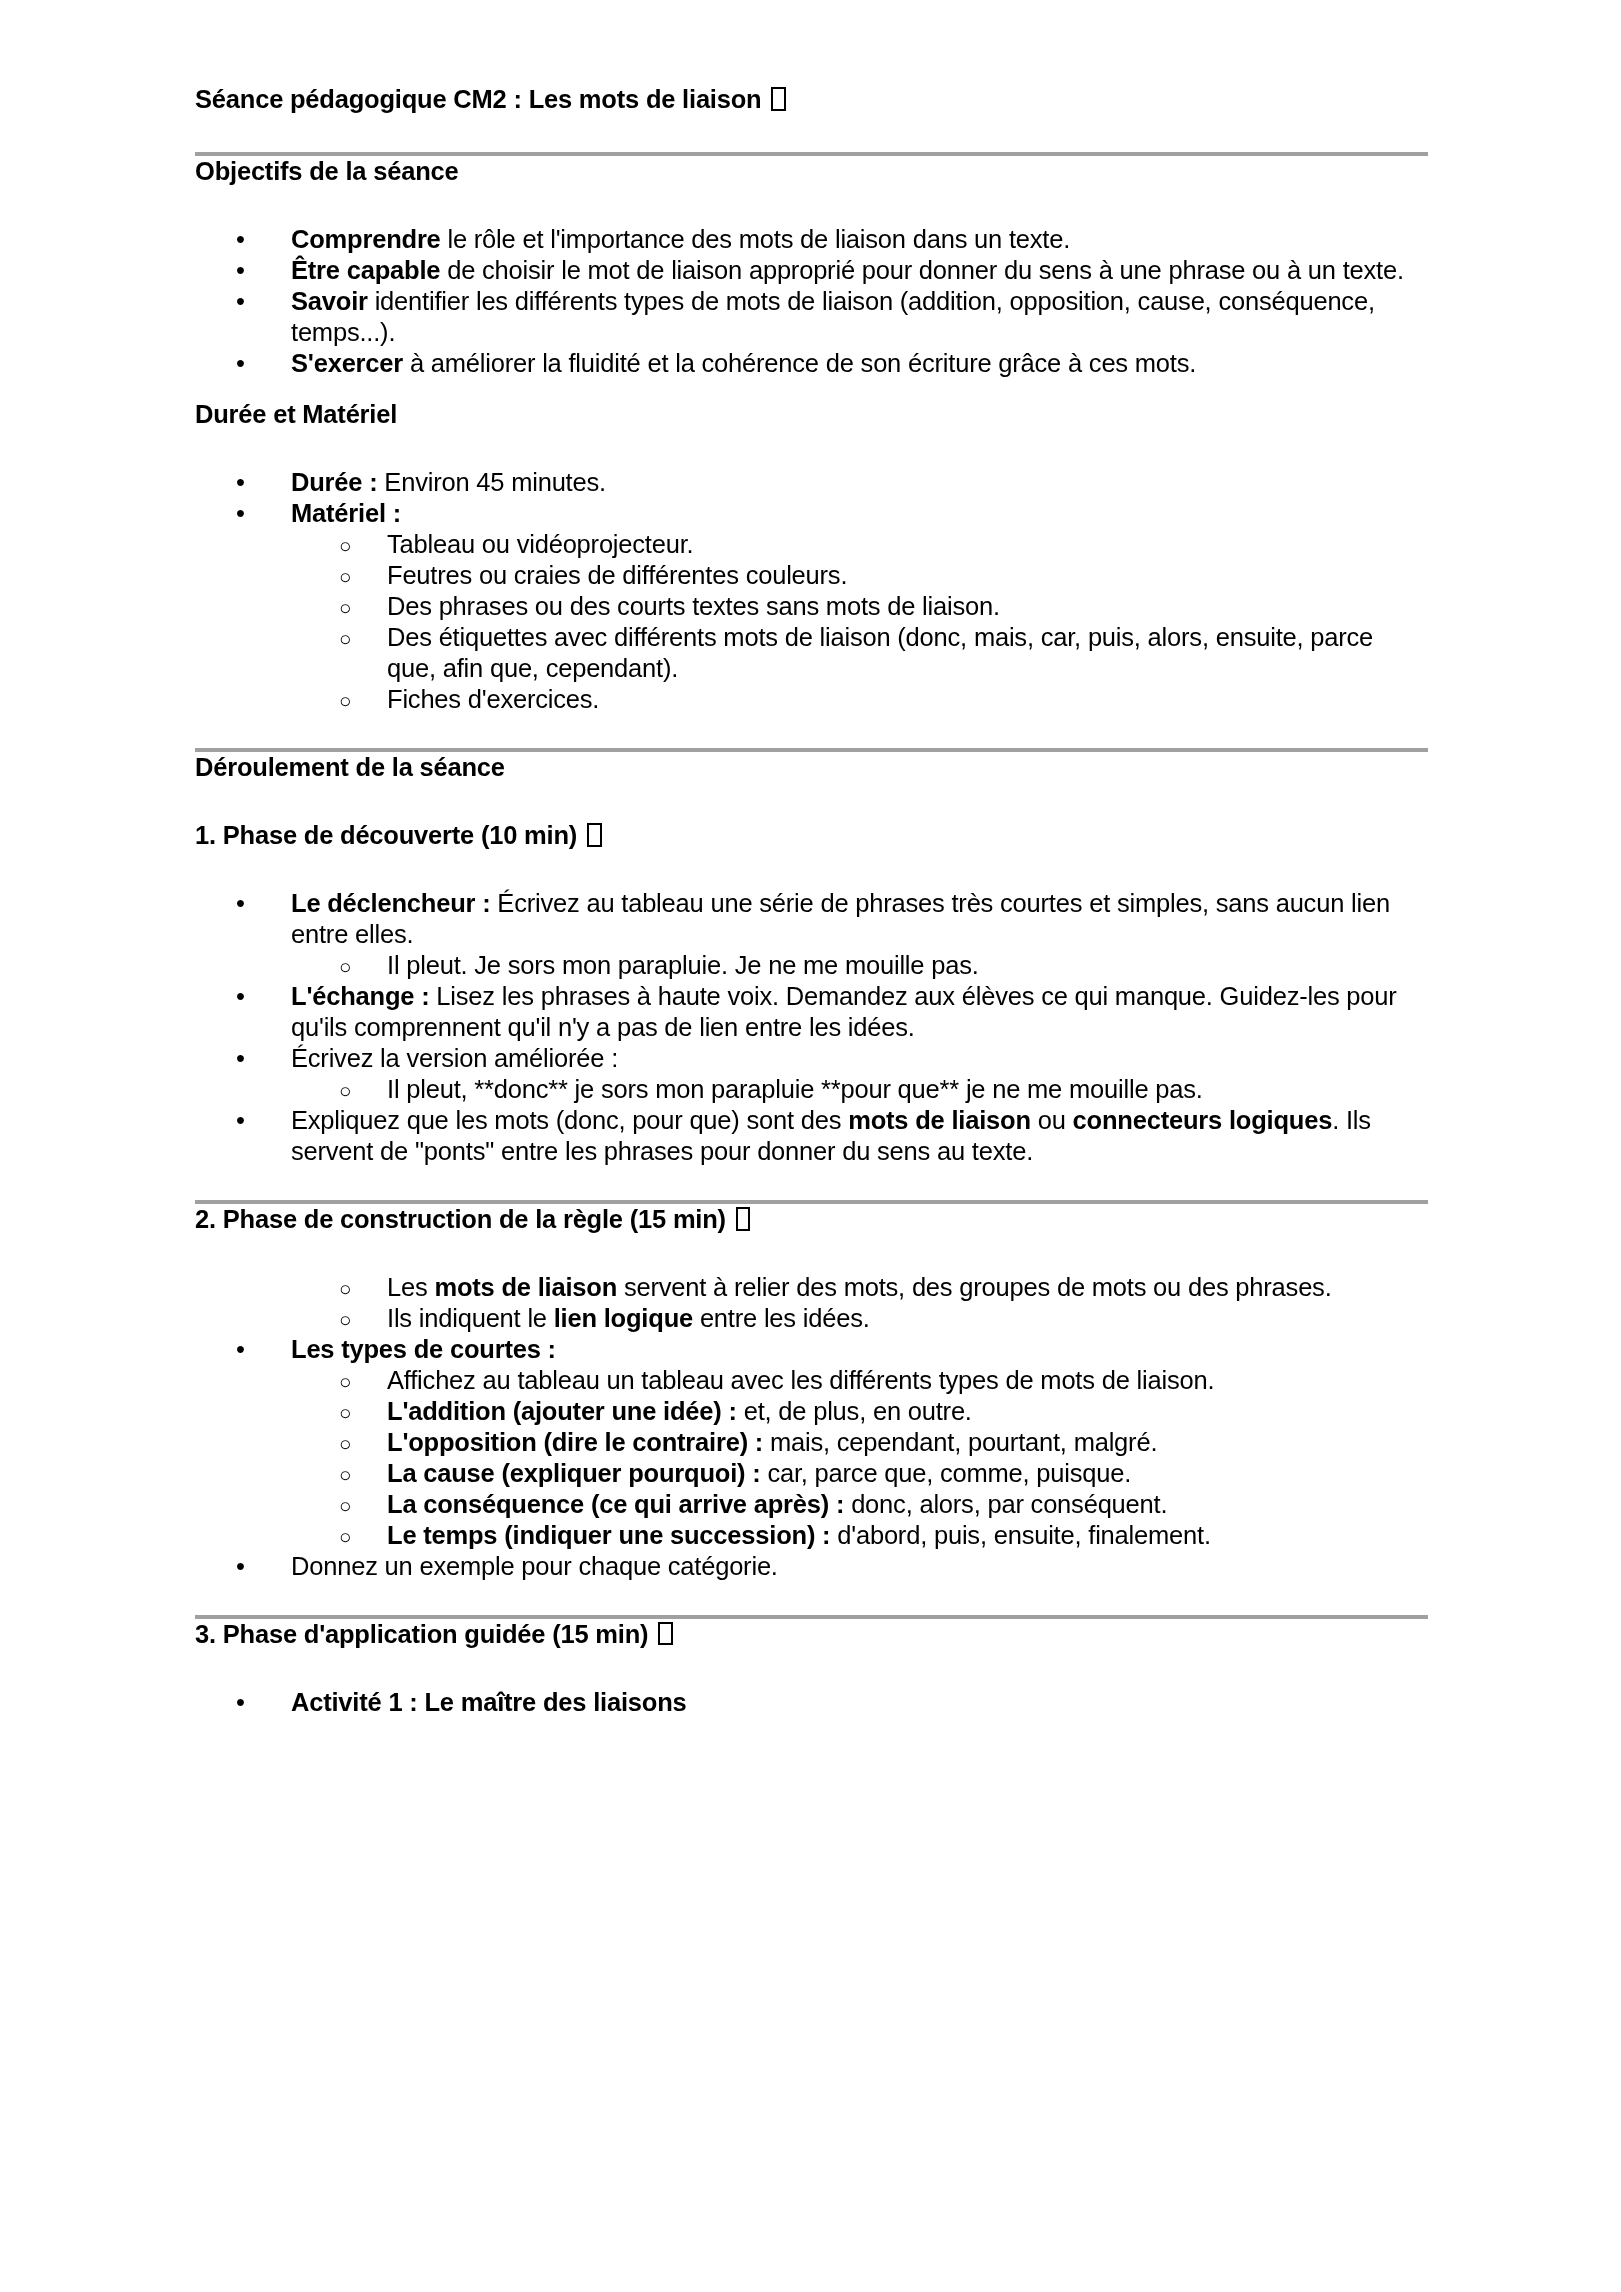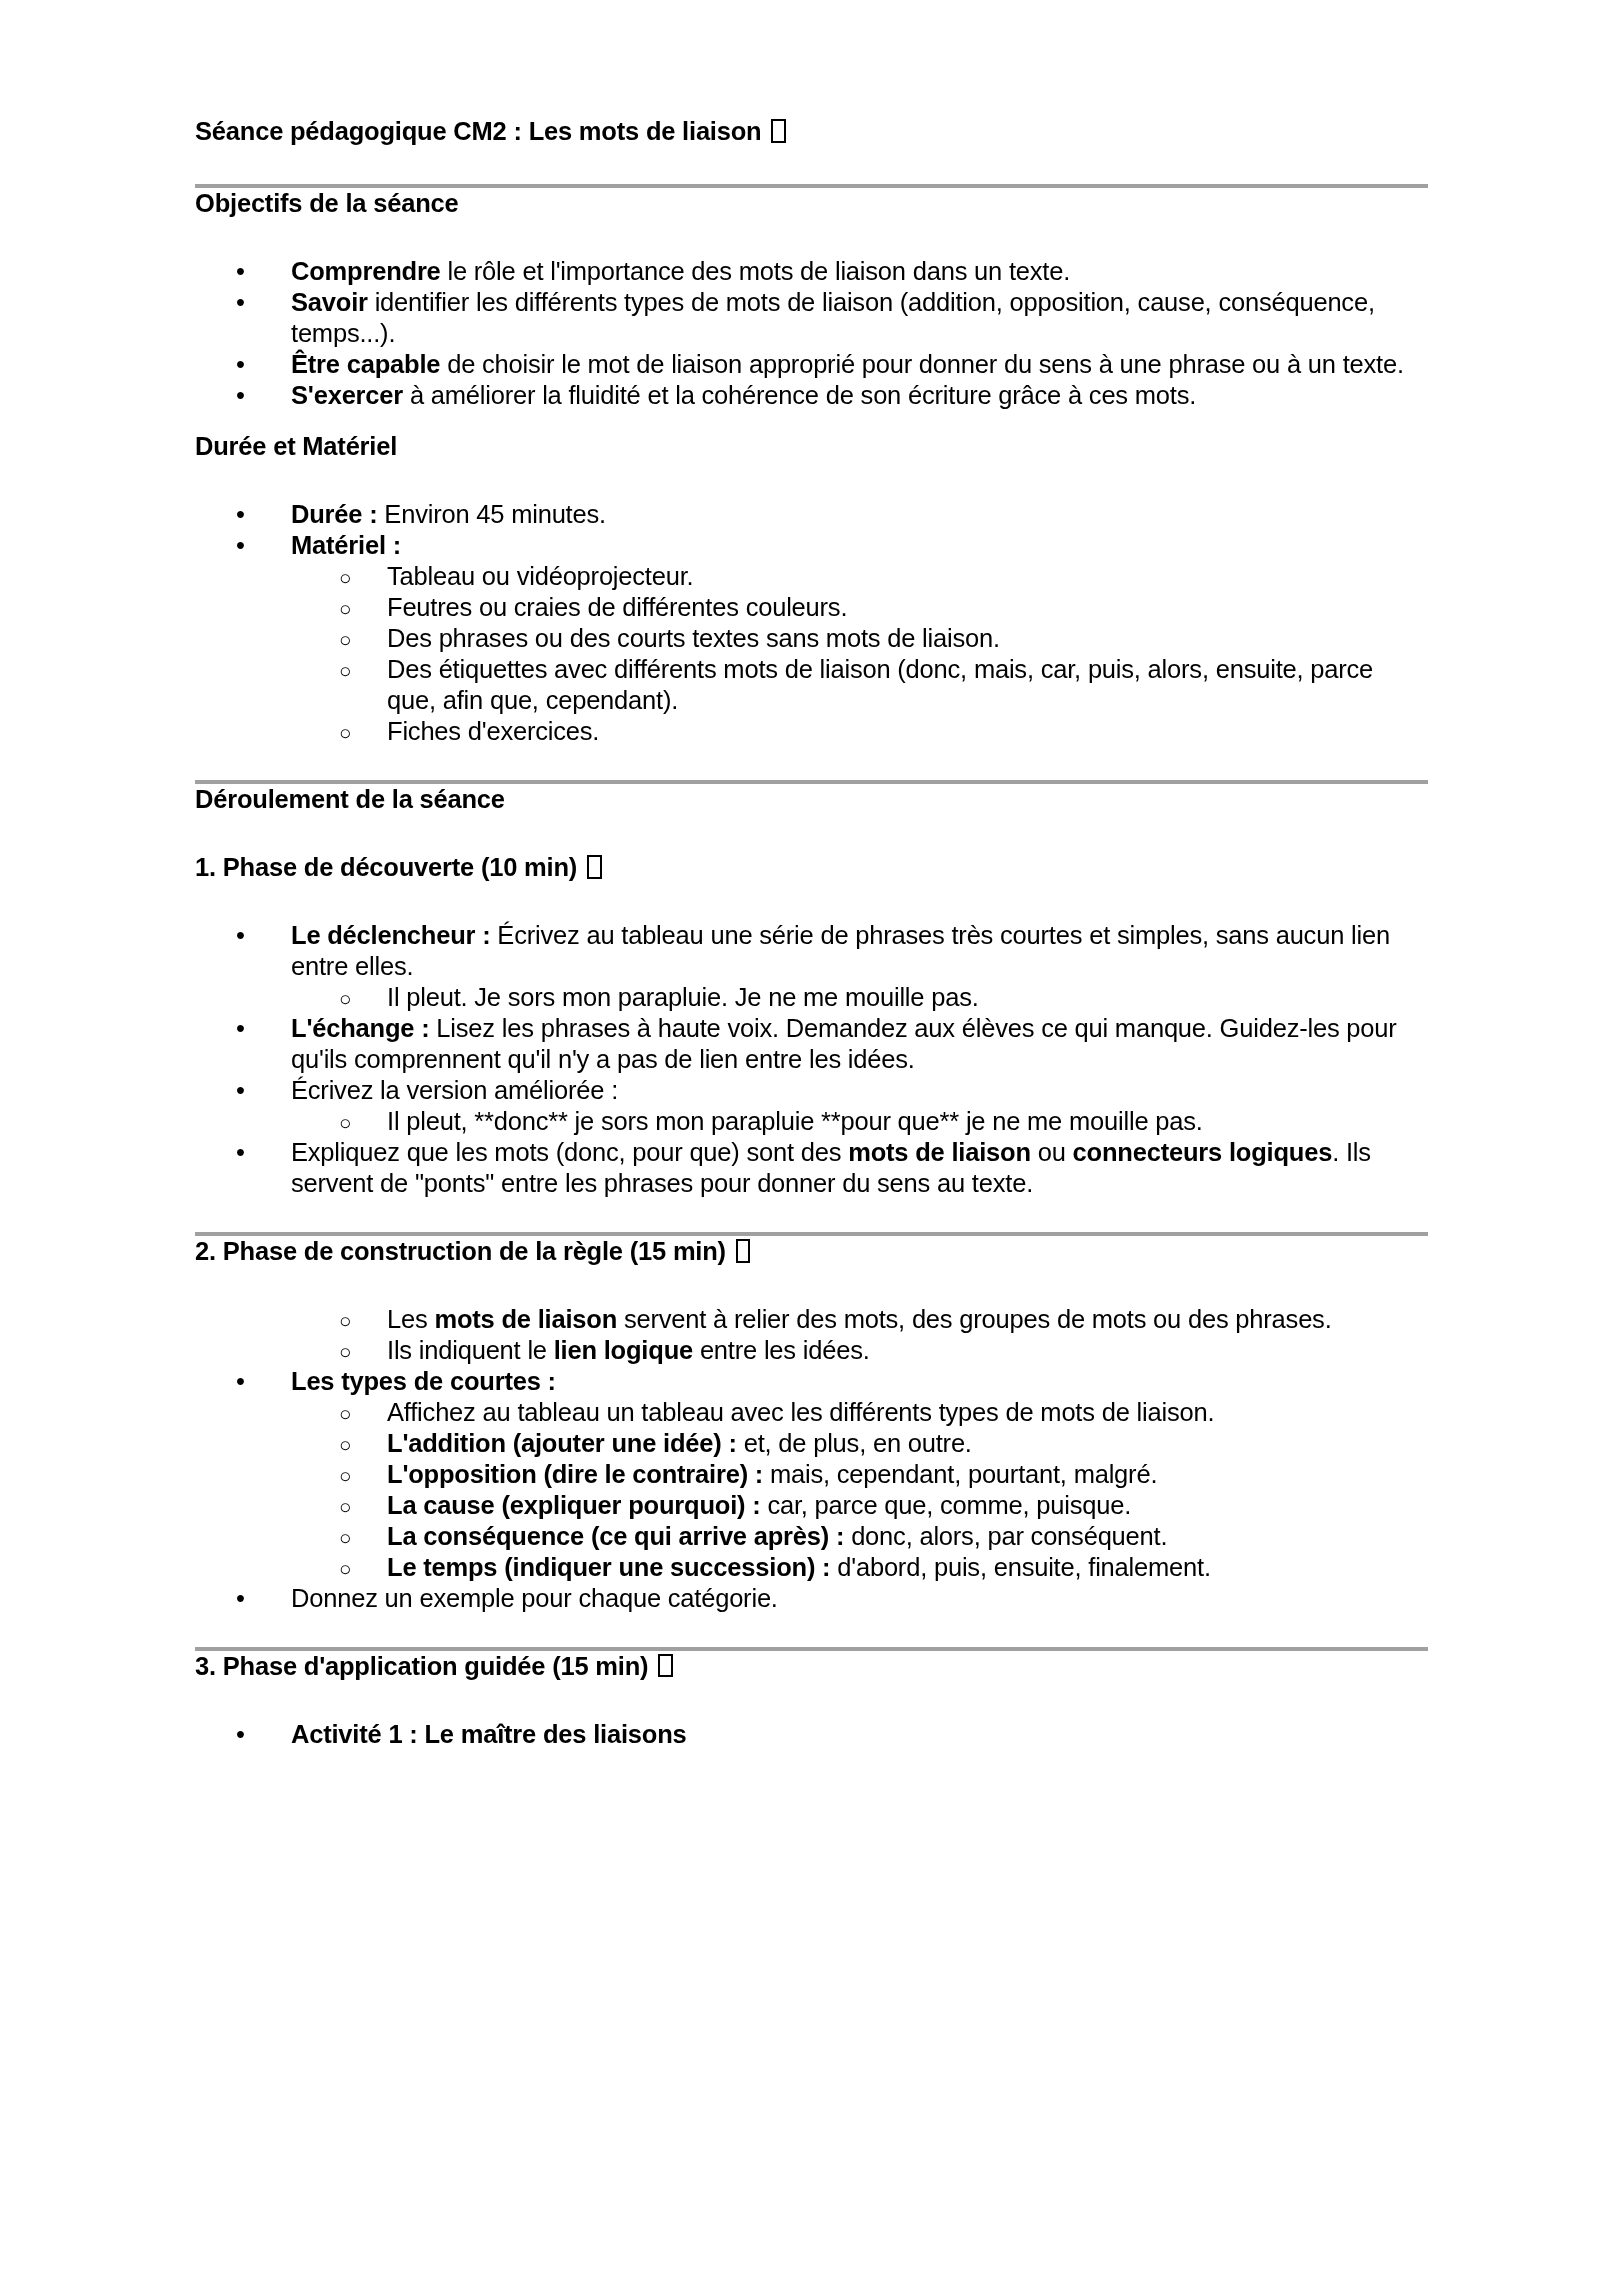--- a/index.html
+++ b/index.html
@@ -1,21 +1,21 @@
 <!DOCTYPE html>
 <html lang="fr"><head>
 <meta charset="utf-8">
 <style>
   html,body{margin:0;padding:0;background:#ffffff;}
   .page{
     position:relative;
     width:1621px;
     height:2147px;
     box-sizing:border-box;
-    padding:116px 193px 0 195px;
+    padding:84px 193px 0 195px;
     background:#ffffff;
     color:#000000;
     font-family:"Liberation Sans", sans-serif;
     font-size:25.5px;
     line-height:31px;
     letter-spacing:-0.2px;
     overflow:hidden;
   }
   .b{font-weight:700;}
   .b-title{font-weight:700;}
@@ -54,22 +54,22 @@
 </head>
 <body>
 
 <div class="page" style="background: rgb(255, 255, 255); color: rgb(0, 0, 0);">
   <div id="doc">
       <div class="b-title"><span class="b">Séance pédagogique CM2 : Les mots de liaison </span><span class="tofu"></span></div>
       <div class="b-hr" style="background: rgb(160, 160, 160);"></div>
       <div class="b-heading"><span class="b">Objectifs de la séance</span></div>
       <div class="b-list">
         <div class="li lvl1"><span class="b">Comprendre</span><span> le rôle et l'importance des mots de liaison dans un texte.</span></div>
+        <div class="li lvl1"><span class="b">Être capable</span><span> de choisir le mot de liaison approprié pour donner du sens à une phrase ou à un texte.</span></div>
         <div class="li lvl1"><span class="b">Savoir</span><span> identifier les différents types de mots de liaison (addition, opposition, cause, conséquence, temps...).</span></div>
-        <div class="li lvl1"><span class="b">Être capable</span><span> de choisir le mot de liaison approprié pour donner du sens à une phrase ou à un texte.</span></div>
         <div class="li lvl1"><span class="b">S'exercer</span><span> à améliorer la fluidité et la cohérence de son écriture grâce à ces mots.</span></div>
       </div>
       <div class="b-heading"><span class="b">Durée et Matériel</span></div>
       <div class="b-list">
         <div class="li lvl1"><span class="b">Durée :</span><span> Environ 45 minutes.</span></div>
         <div class="li lvl1"><span class="b">Matériel :</span></div>
         <div class="li lvl2"><span>Tableau ou vidéoprojecteur.</span></div>
         <div class="li lvl2"><span>Feutres ou craies de différentes couleurs.</span></div>
         <div class="li lvl2"><span>Des phrases ou des courts textes sans mots de liaison.</span></div>
         <div class="li lvl2"><span>Des étiquettes avec différents mots de liaison (donc, mais, car, puis, alors, ensuite, parce que, afin que, cependant).</span></div>

